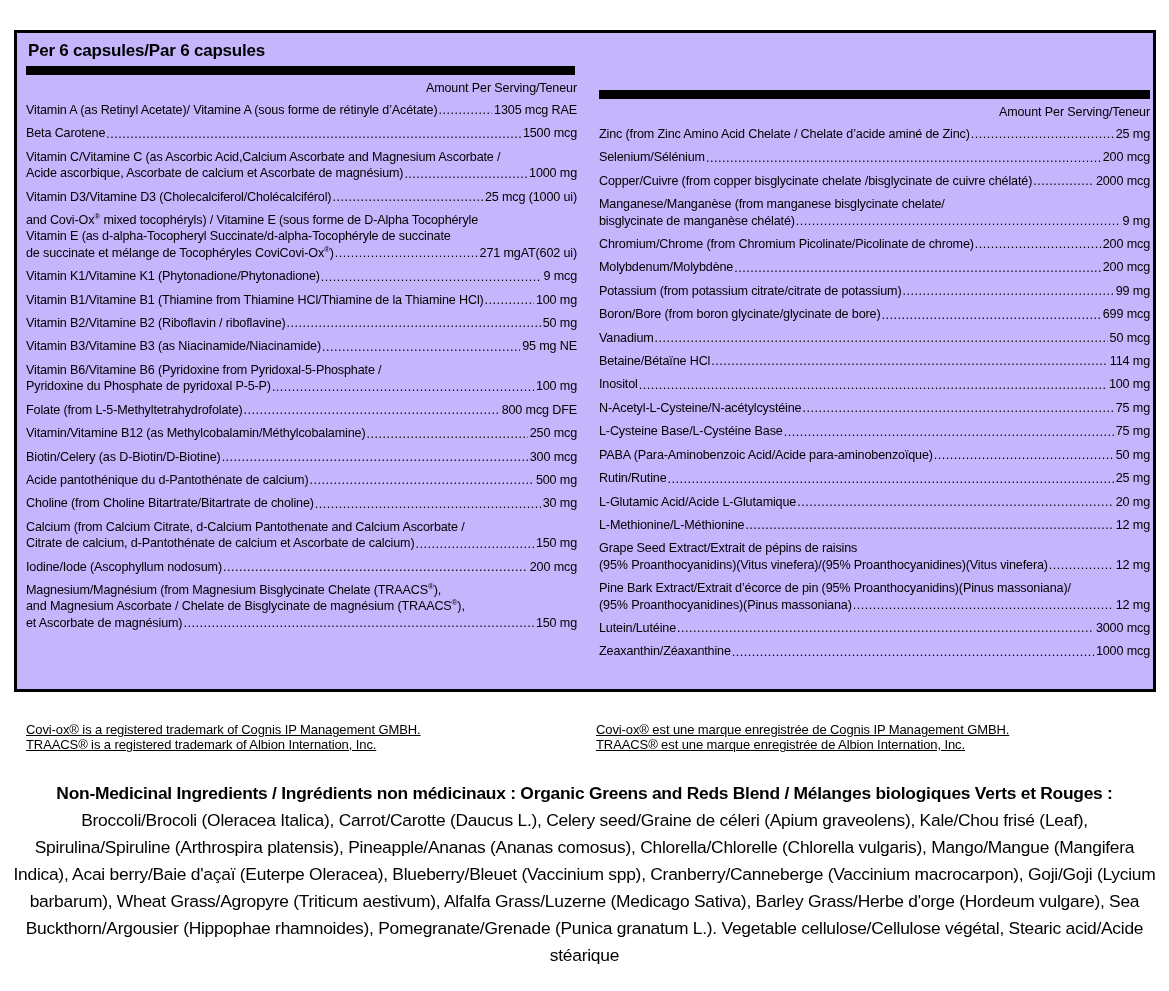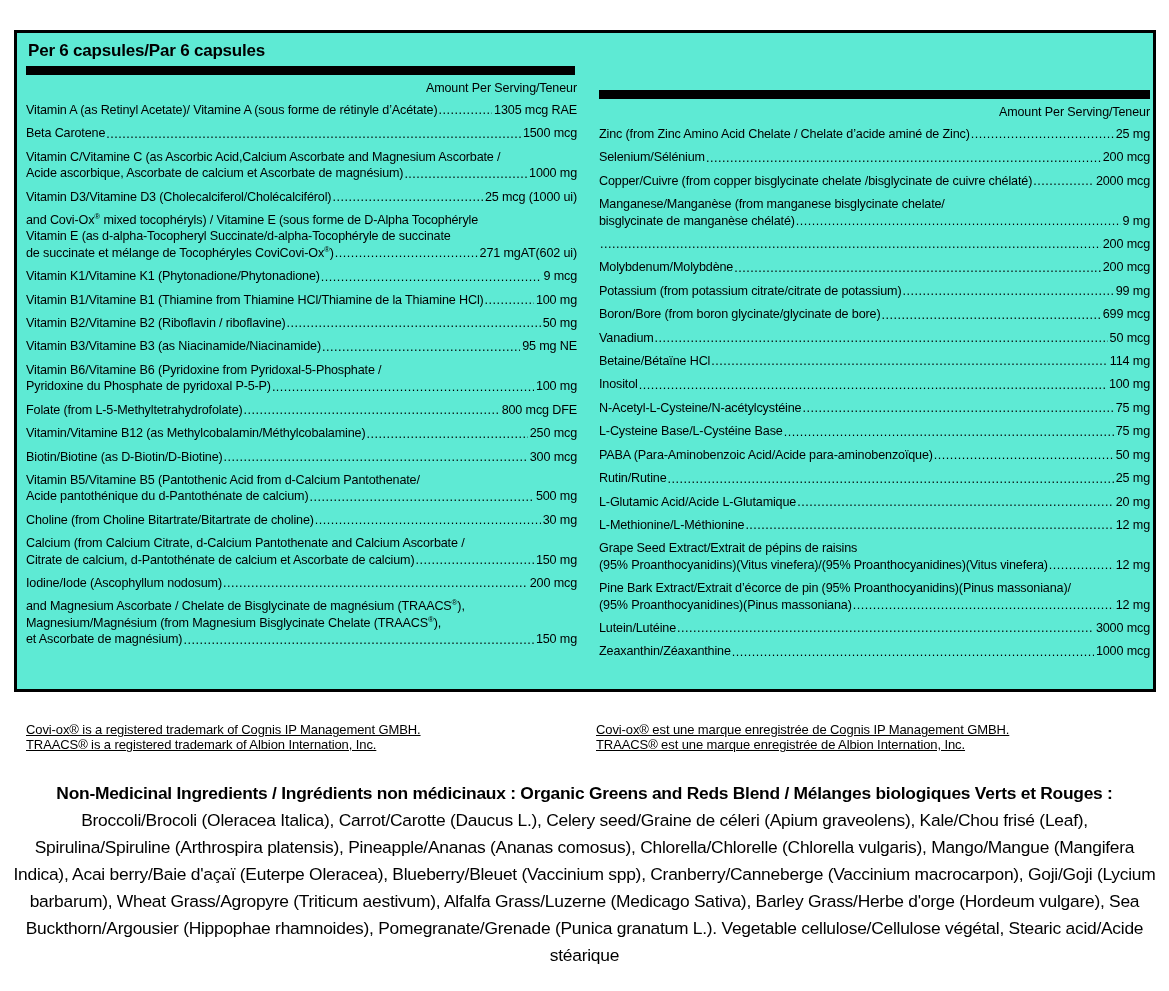--- a/index.html
+++ b/index.html
@@ -12,21 +12,21 @@
     -webkit-font-smoothing:antialiased;
   }
   .page { position:relative; width:1169px; height:991px; padding:0; }
 
   
   .panel {
     position:absolute;
     left:14px; top:30px;
     width:1142px; height:662px;
     border:3px solid #000;
-    background:#5eead4;
+    background:#c4b5fd;
   }
   .panel-inner { position:relative; width:100%; height:100%; padding:6px 9px 0 9px; }
 
   .panel-title {
     font-size:17px;
     font-weight:bold;
     letter-spacing:-0.2px;
     line-height:20px;
     margin:2px 0 5px 2px;
   }
@@ -204,27 +204,26 @@
               </div>
               <div class="row">
                 <div class="last">
                   <span class="nm">Vitamin/Vitamine B12 (as Methylcobalamin/Méthylcobalamine)</span>
                   <span class="dots">...........................................................................................................................................................................................................................</span>
                   <span class="amt">250 mcg</span>
                 </div>
               </div>
               <div class="row">
                 <div class="last">
-                  <span class="nm">Biotin/Biotine (as D-Biotin/D-Biotine)</span>
+                  <span class="nm">Biotin/Celery (as D-Biotin/D-Biotine)</span>
                   <span class="dots">...........................................................................................................................................................................................................................</span>
                   <span class="amt">300 mcg</span>
                 </div>
               </div>
               <div class="row">
-                <div class="lead">Vitamin B5/Vitamine B5 (Pantothenic Acid from d-Calcium Pantothenate/</div>
                 <div class="last">
                   <span class="nm">Acide pantothénique du d-Pantothénate de calcium)</span>
                   <span class="dots">...........................................................................................................................................................................................................................</span>
                   <span class="amt">500 mg</span>
                 </div>
               </div>
               <div class="row">
                 <div class="last">
                   <span class="nm">Choline (from Choline Bitartrate/Bitartrate de choline)</span>
                   <span class="dots">...........................................................................................................................................................................................................................</span>
@@ -240,22 +239,22 @@
                 </div>
               </div>
               <div class="row">
                 <div class="last">
                   <span class="nm">Iodine/Iode (Ascophyllum nodosum)</span>
                   <span class="dots">...........................................................................................................................................................................................................................</span>
                   <span class="amt">200 mcg</span>
                 </div>
               </div>
               <div class="row">
+                <div class="lead">Magnesium/Magnésium (from Magnesium Bisglycinate Chelate (TRAACS<sup class="reg">®</sup>),</div>
                 <div class="lead">and Magnesium Ascorbate / Chelate de Bisglycinate de magnésium (TRAACS<sup class="reg">®</sup>),</div>
-                <div class="lead">Magnesium/Magnésium (from Magnesium Bisglycinate Chelate (TRAACS<sup class="reg">®</sup>),</div>
                 <div class="last">
                   <span class="nm">et Ascorbate de magnésium)</span>
                   <span class="dots">...........................................................................................................................................................................................................................</span>
                   <span class="amt">150 mg</span>
                 </div>
               </div>
             </div>
         </div>
 
         <div class="divider"></div>
@@ -289,20 +288,21 @@
               <div class="row">
                 <div class="lead">Manganese/Manganèse (from manganese bisglycinate chelate/</div>
                 <div class="last">
                   <span class="nm">bisglycinate de manganèse chélaté)</span>
                   <span class="dots">...........................................................................................................................................................................................................................</span>
                   <span class="amt">9 mg</span>
                 </div>
               </div>
               <div class="row">
                 <div class="last">
+                  <span class="nm">Chromium/Chrome (from Chromium Picolinate/Picolinate de chrome)</span>
                   <span class="dots">...........................................................................................................................................................................................................................</span>
                   <span class="amt">200 mcg</span>
                 </div>
               </div>
               <div class="row">
                 <div class="last">
                   <span class="nm">Molybdenum/Molybdène</span>
                   <span class="dots">...........................................................................................................................................................................................................................</span>
                   <span class="amt">200 mcg</span>
                 </div>

